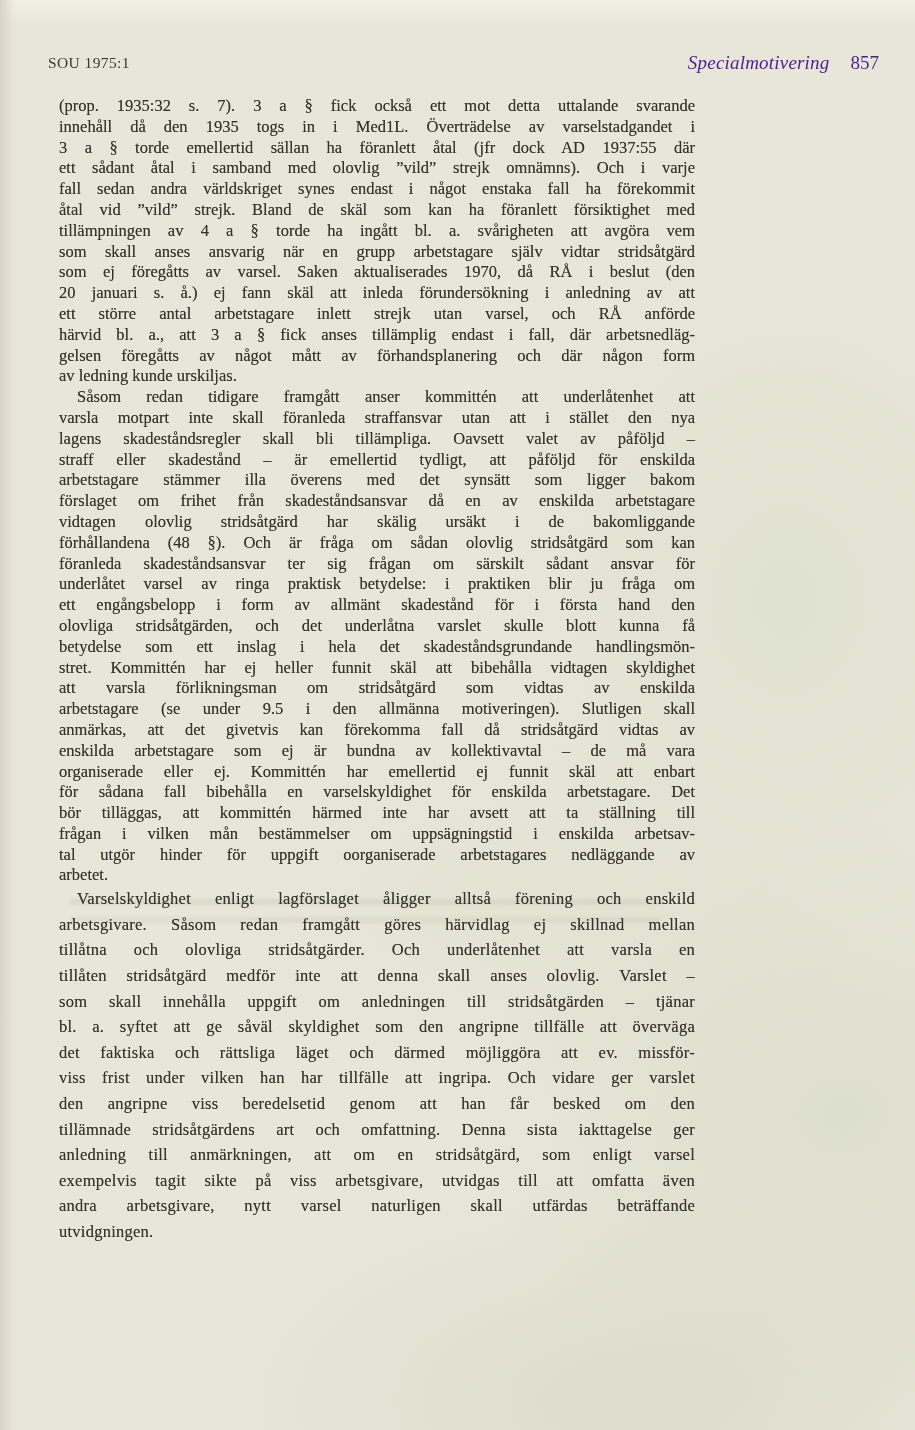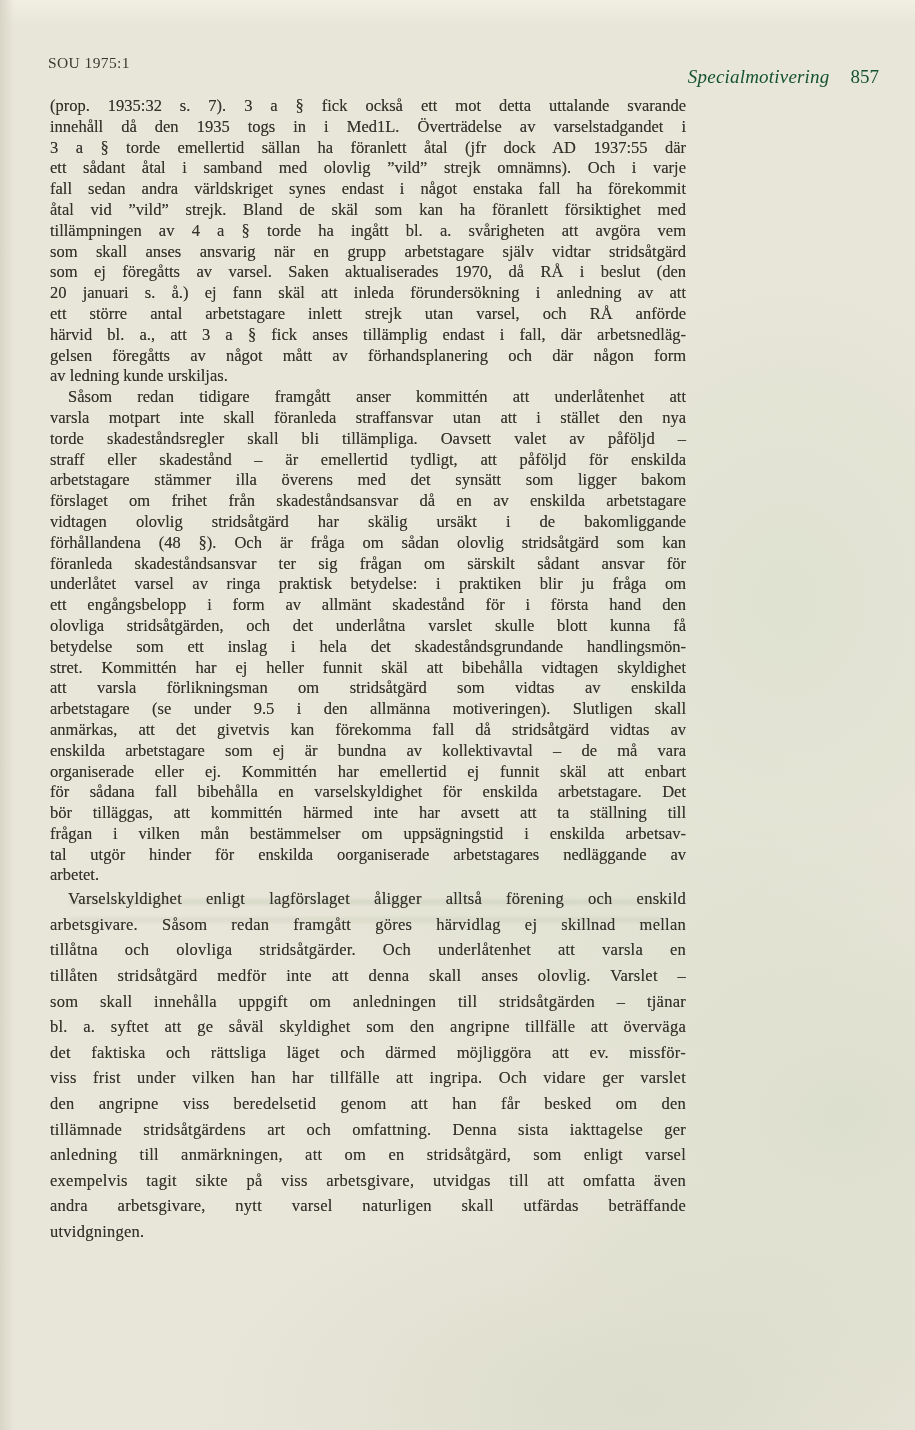--- a/index.html
+++ b/index.html
@@ -13,26 +13,26 @@
       radial-gradient(ellipse 420px 520px at 86% 42%,rgba(215,221,202,.55),rgba(215,221,202,0) 72%),
       radial-gradient(ellipse 520px 420px at 92% 78%,rgba(209,215,195,.5),rgba(209,215,195,0) 72%),
       radial-gradient(ellipse 640px 320px at 70% 98%,rgba(205,209,189,.45),rgba(205,209,189,0) 72%),
       radial-gradient(ellipse 500px 260px at 60% 63%,rgba(221,224,207,.5),rgba(221,224,207,0) 75%);
   }
   .header-row{position:absolute;top:52px;left:0;width:915px;height:24px;}
   .header-left{
     position:absolute;left:48px;top:2px;
     font-size:15.5px;letter-spacing:.4px;color:#3a382f;
   }
-  .header-right{position:absolute;right:36px;top:14px;white-space:nowrap;color:#14532d;text-align:center;}
+  .header-right{position:absolute;right:36px;top:0;white-space:nowrap;color:#4c1d95;text-align:center;}
   .header-section{font-style:italic;font-size:19px;letter-spacing:.2px;}
   .header-pagenum{font-size:19px;margin-left:17px;font-style:normal;}
 
   .textblock{
-    position:absolute;left:50px;top:96px;width:636px;
+    position:absolute;left:59px;top:96px;width:636px;
     font-size:16.5px;color:#34322b;
     text-shadow:0 0 .5px rgba(52,50,43,.55);
   }
   .para{margin:0;}
   .line{
     line-height:20.8px;
     text-align:justify;
     -moz-text-align-last:justify;
     text-align-last:justify;
     white-space:normal;
@@ -76,41 +76,41 @@
       <div class="line">som ej föregåtts av varsel. Saken aktualiserades 1970, då RÅ i beslut (den</div>
       <div class="line">20 januari s. å.) ej fann skäl att inleda förundersökning i anledning av att</div>
       <div class="line">ett större antal arbetstagare inlett strejk utan varsel, och RÅ anförde</div>
       <div class="line">härvid bl. a., att 3 a § fick anses tillämplig endast i fall, där arbetsnedläg-</div>
       <div class="line">gelsen föregåtts av något mått av förhandsplanering och där någon form</div>
       <div class="line last">av ledning kunde urskiljas.</div>
     </div>
     <div class="para indent">
       <div class="line">Såsom redan tidigare framgått anser kommittén att underlåtenhet att</div>
       <div class="line">varsla motpart inte skall föranleda straffansvar utan att i stället den nya</div>
-      <div class="line">torde skadeståndsregler skall bli tillämpliga. Oavsett valet av påföljd –</div>
+      <div class="line">lagens skadeståndsregler skall bli tillämpliga. Oavsett valet av påföljd –</div>
       <div class="line">straff eller skadestånd – är emellertid tydligt, att påföljd för enskilda</div>
       <div class="line">arbetstagare stämmer illa överens med det synsätt som ligger bakom</div>
       <div class="line">förslaget om frihet från skadeståndsansvar då en av enskilda arbetstagare</div>
       <div class="line">vidtagen olovlig stridsåtgärd har skälig ursäkt i de bakomliggande</div>
       <div class="line">förhållandena (48 §). Och är fråga om sådan olovlig stridsåtgärd som kan</div>
       <div class="line">föranleda skadeståndsansvar ter sig frågan om särskilt sådant ansvar för</div>
       <div class="line">underlåtet varsel av ringa praktisk betydelse: i praktiken blir ju fråga om</div>
       <div class="line">ett engångsbelopp i form av allmänt skadestånd för i första hand den</div>
       <div class="line">olovliga stridsåtgärden, och det underlåtna varslet skulle blott kunna få</div>
       <div class="line">betydelse som ett inslag i hela det skadeståndsgrundande handlingsmön-</div>
       <div class="line">stret. Kommittén har ej heller funnit skäl att bibehålla vidtagen skyldighet</div>
       <div class="line">att varsla förlikningsman om stridsåtgärd som vidtas av enskilda</div>
       <div class="line">arbetstagare (se under 9.5 i den allmänna motiveringen). Slutligen skall</div>
       <div class="line">anmärkas, att det givetvis kan förekomma fall då stridsåtgärd vidtas av</div>
       <div class="line">enskilda arbetstagare som ej är bundna av kollektivavtal – de må vara</div>
       <div class="line">organiserade eller ej. Kommittén har emellertid ej funnit skäl att enbart</div>
       <div class="line">för sådana fall bibehålla en varselskyldighet för enskilda arbetstagare. Det</div>
       <div class="line">bör tilläggas, att kommittén härmed inte har avsett att ta ställning till</div>
       <div class="line">frågan i vilken mån bestämmelser om uppsägningstid i enskilda arbetsav-</div>
-      <div class="line">tal utgör hinder för enskilda oorganiserade arbetstagares nedläggande av</div>
+      <div class="line">tal utgör hinder för uppgift oorganiserade arbetstagares nedläggande av</div>
       <div class="line last">arbetet.</div>
     </div>
     <div class="para indent wide">
       <div class="line">Varselskyldighet enligt lagförslaget åligger alltså förening och enskild</div>
       <div class="line">arbetsgivare. Såsom redan framgått göres härvidlag ej skillnad mellan</div>
       <div class="line">tillåtna och olovliga stridsåtgärder. Och underlåtenhet att varsla en</div>
       <div class="line">tillåten stridsåtgärd medför inte att denna skall anses olovlig. Varslet –</div>
       <div class="line">som skall innehålla uppgift om anledningen till stridsåtgärden – tjänar</div>
       <div class="line">bl. a. syftet att ge såväl skyldighet som den angripne tillfälle att överväga</div>
       <div class="line">det faktiska och rättsliga läget och därmed möjliggöra att ev. missför-</div>

